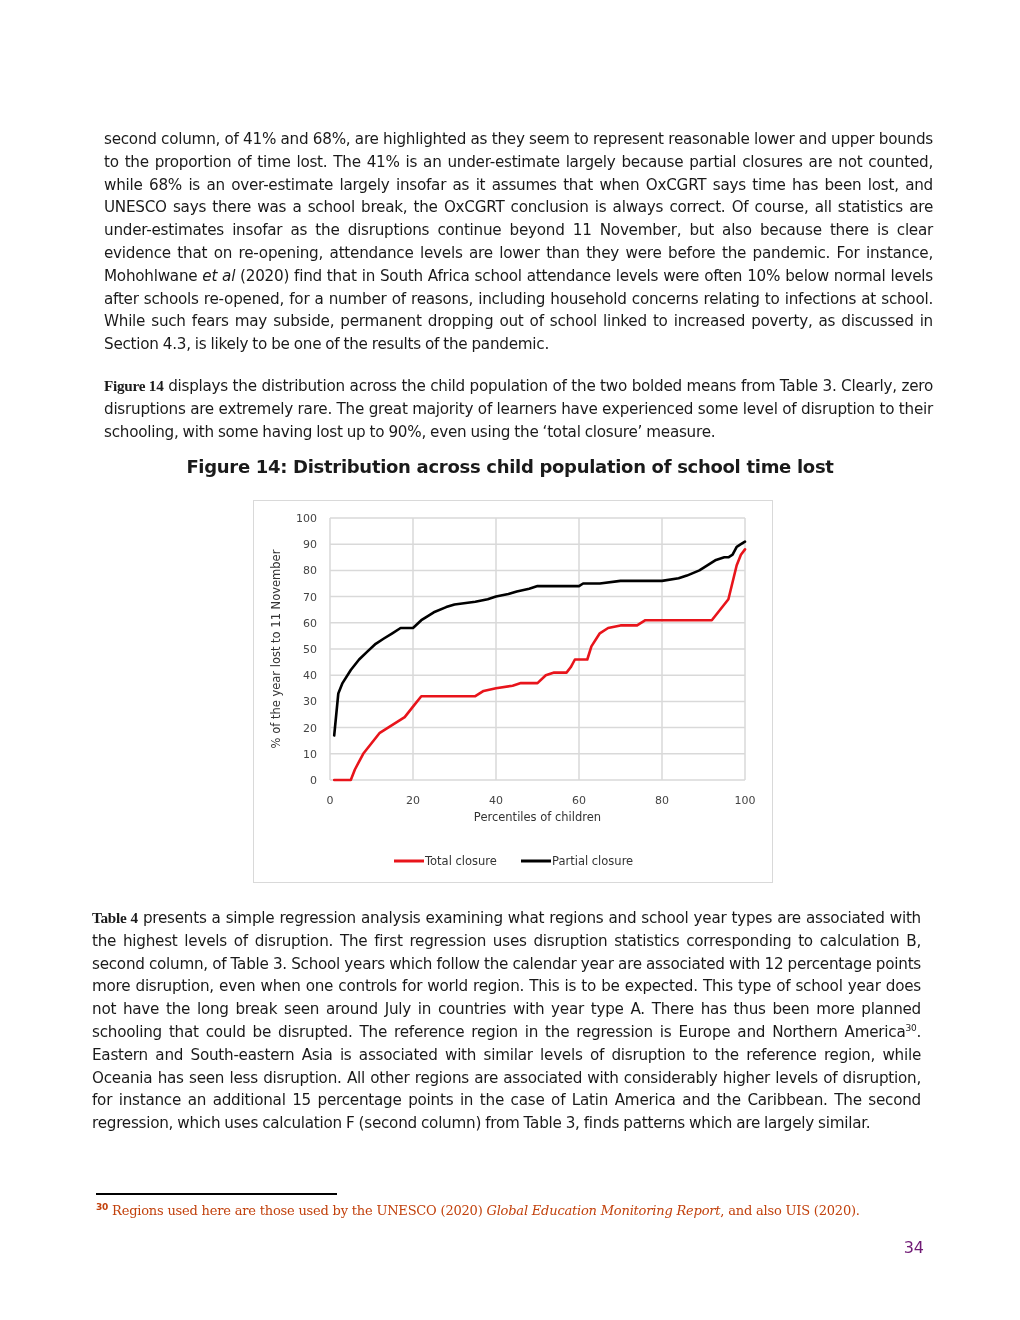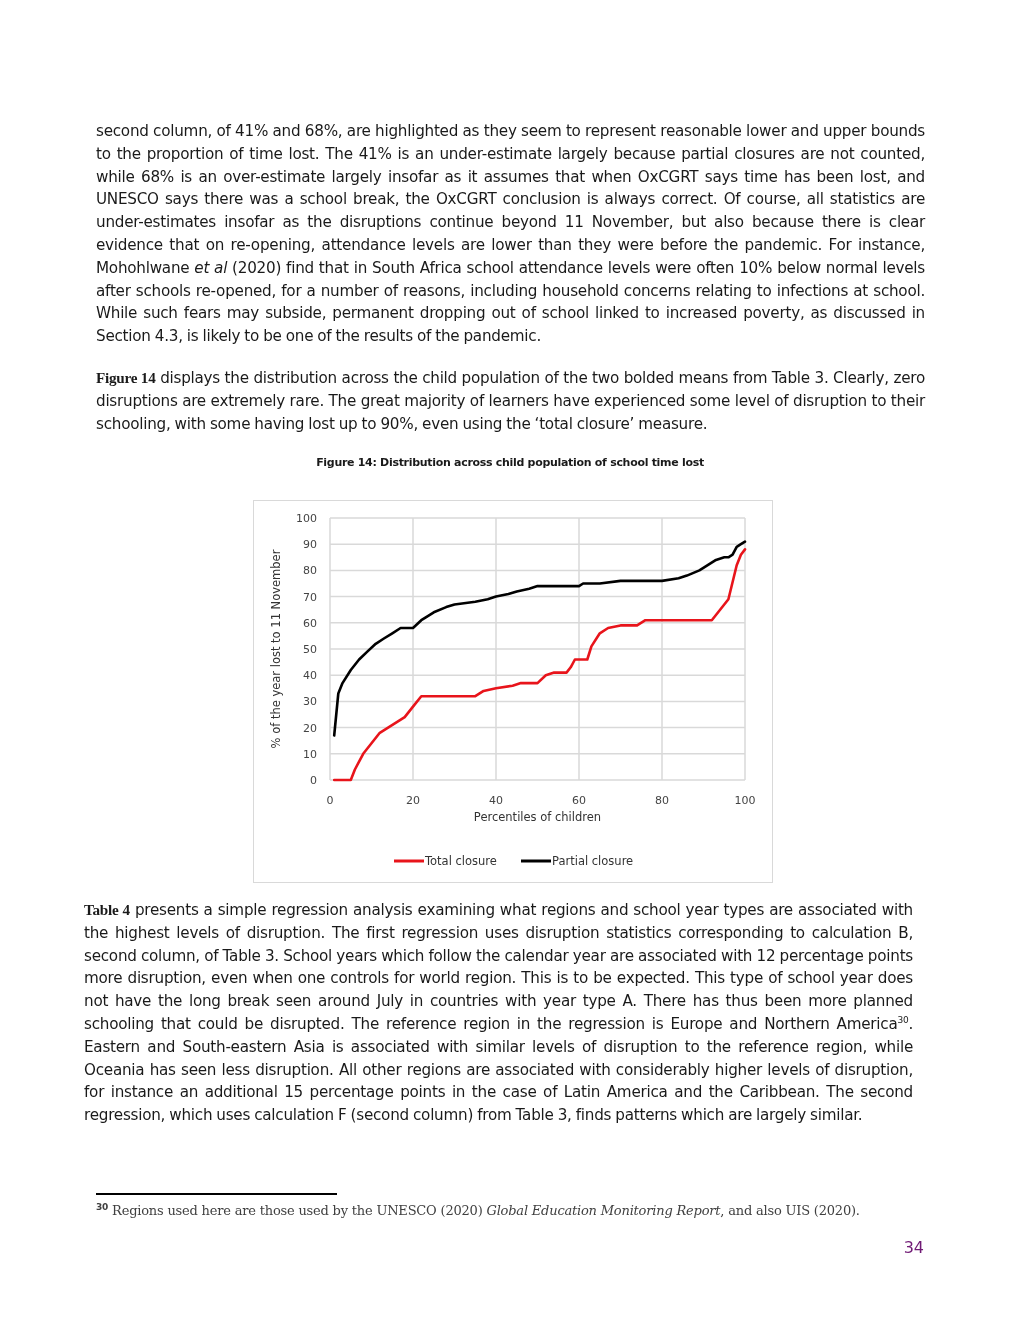--- a/index.html
+++ b/index.html
@@ -1,32 +1,32 @@
 <!DOCTYPE html>
 <html><head>
 <meta charset="utf-8">
 <style>
   html, body { margin: 0; padding: 0; background: #ffffff; }
   body { width: 1020px; height: 1320px; position: relative; overflow: hidden;
          font-family: "DejaVu Sans", sans-serif; color: #1a1a1a; }
-  .para { font-size: 15.2px; line-height: 22.8px; text-align: justify; margin: 0; letter-spacing: -0.25px; word-spacing: -0.5px; }
+  .para { font-size: 15.2px; line-height: 22.8px; text-align: justify; margin: 8px; letter-spacing: -0.25px; word-spacing: -0.5px; }
   .p1 { position: absolute; left: 96px; top: 120px; width: 829px; }
   .p2 { position: absolute; left: 96px; top: 367px; width: 829px; }
   .p3 { position: absolute; left: 84px; top: 899px; width: 829px; }
   .fig-caption { position: absolute; left: 0; width: 1020px; top: 456px; text-align: center;
-                 font-weight: bold; font-size: 11px; letter-spacing: -0.3px; }
+                 font-weight: bold; font-size: 18px; letter-spacing: -0.3px; }
   b { font-weight: bold; font-family: Liberation Serif, serif; }
   i { font-style: italic; }
   sup { font-size: 9px; line-height: 0; vertical-align: 6px; }
   .chart-box { position: absolute; left: 253px; top: 500px; width: 518px; height: 381px;
                border: 1px solid #d9d9d9; background: #fff; }
   .chart-box svg { position: absolute; left: 0; top: 0; }
   .footnote-rule { position: absolute; left: 96px; top: 1193px; width: 241px; height: 2px; background: #000; }
   .footnote { position: absolute; left: 96px; top: 1203px; font-family: "DejaVu Serif", serif;
-              font-size: 13px; letter-spacing: -0.2px; color: #404040; }
+              font-size: 13px; letter-spacing: -0.2px; color: #c2410c; }
   .footnote sup { font-family: "DejaVu Sans", sans-serif; font-weight: bold; font-size: 9px; vertical-align: 5px; }
   .page-number { position: absolute; right: 96px; top: 1238px; font-size: 16px; color: #701a75; }
 </style>
 </head>
 <body>
 
 <p class="para p1"><span>second column, of 41% and 68%, are highlighted as they seem to represent reasonable lower and upper bounds to the proportion of time lost. The 41% is an under-estimate largely because partial closures are not counted, while 68% is an over-estimate largely insofar as it assumes that when OxCGRT says time has been lost, and UNESCO says there was a school break, the OxCGRT conclusion is always correct. Of course, all statistics are under-estimates insofar as the disruptions continue beyond 11 November, but also because there is clear evidence that on re-opening, attendance levels are lower than they were before the pandemic. For instance, Mohohlwane </span><i>et al</i><span> (2020) find that in South Africa school attendance levels were often 10% below normal levels after schools re-opened, for a number of reasons, including household concerns relating to infections at school. While such fears may subside, permanent dropping out of school linked to increased poverty, as discussed in Section 4.3, is likely to be one of the results of the pandemic.</span></p>
 
 <p class="para p2"><b>Figure 14</b><span> displays the distribution across the child population of the two bolded means from Table 3. Clearly, zero disruptions are extremely rare. The great majority of learners have experienced some level of disruption to their schooling, with some having lost up to 90%, even using the ‘total closure’ measure.</span></p>
 

